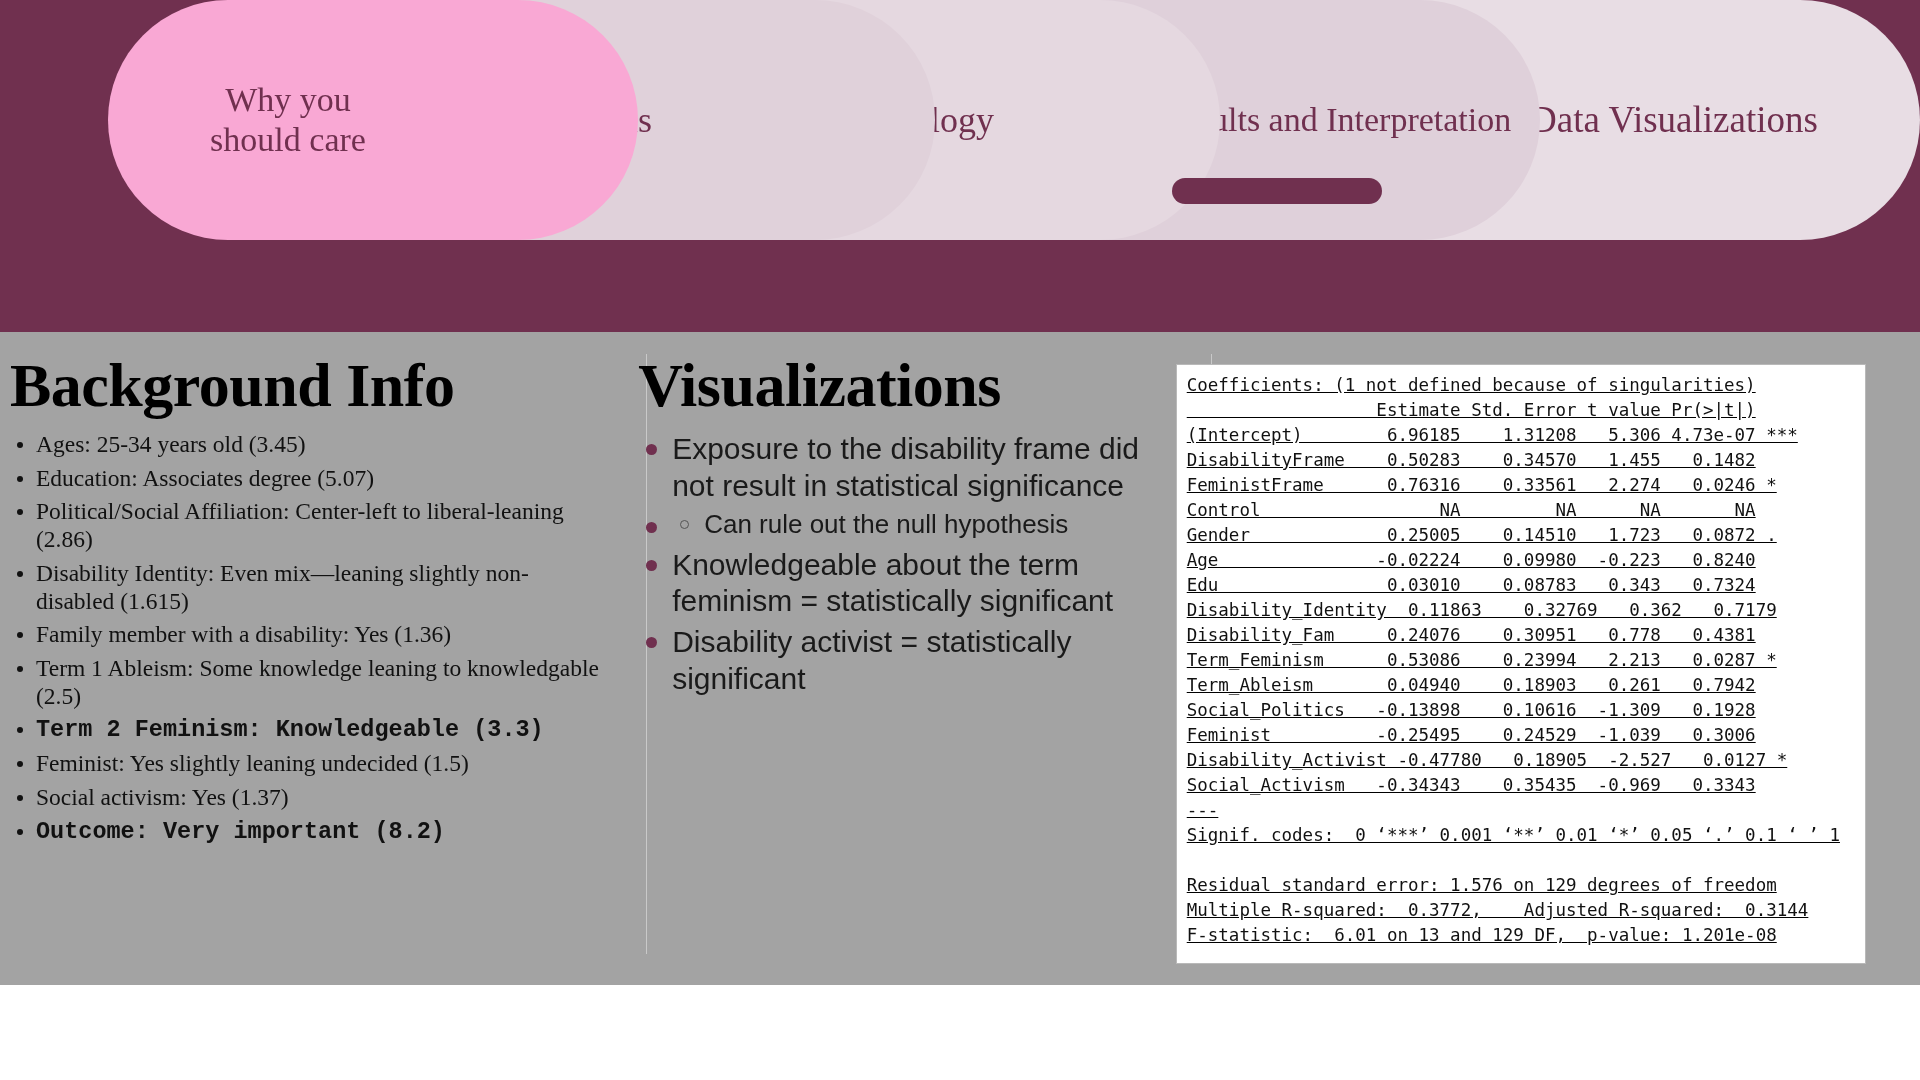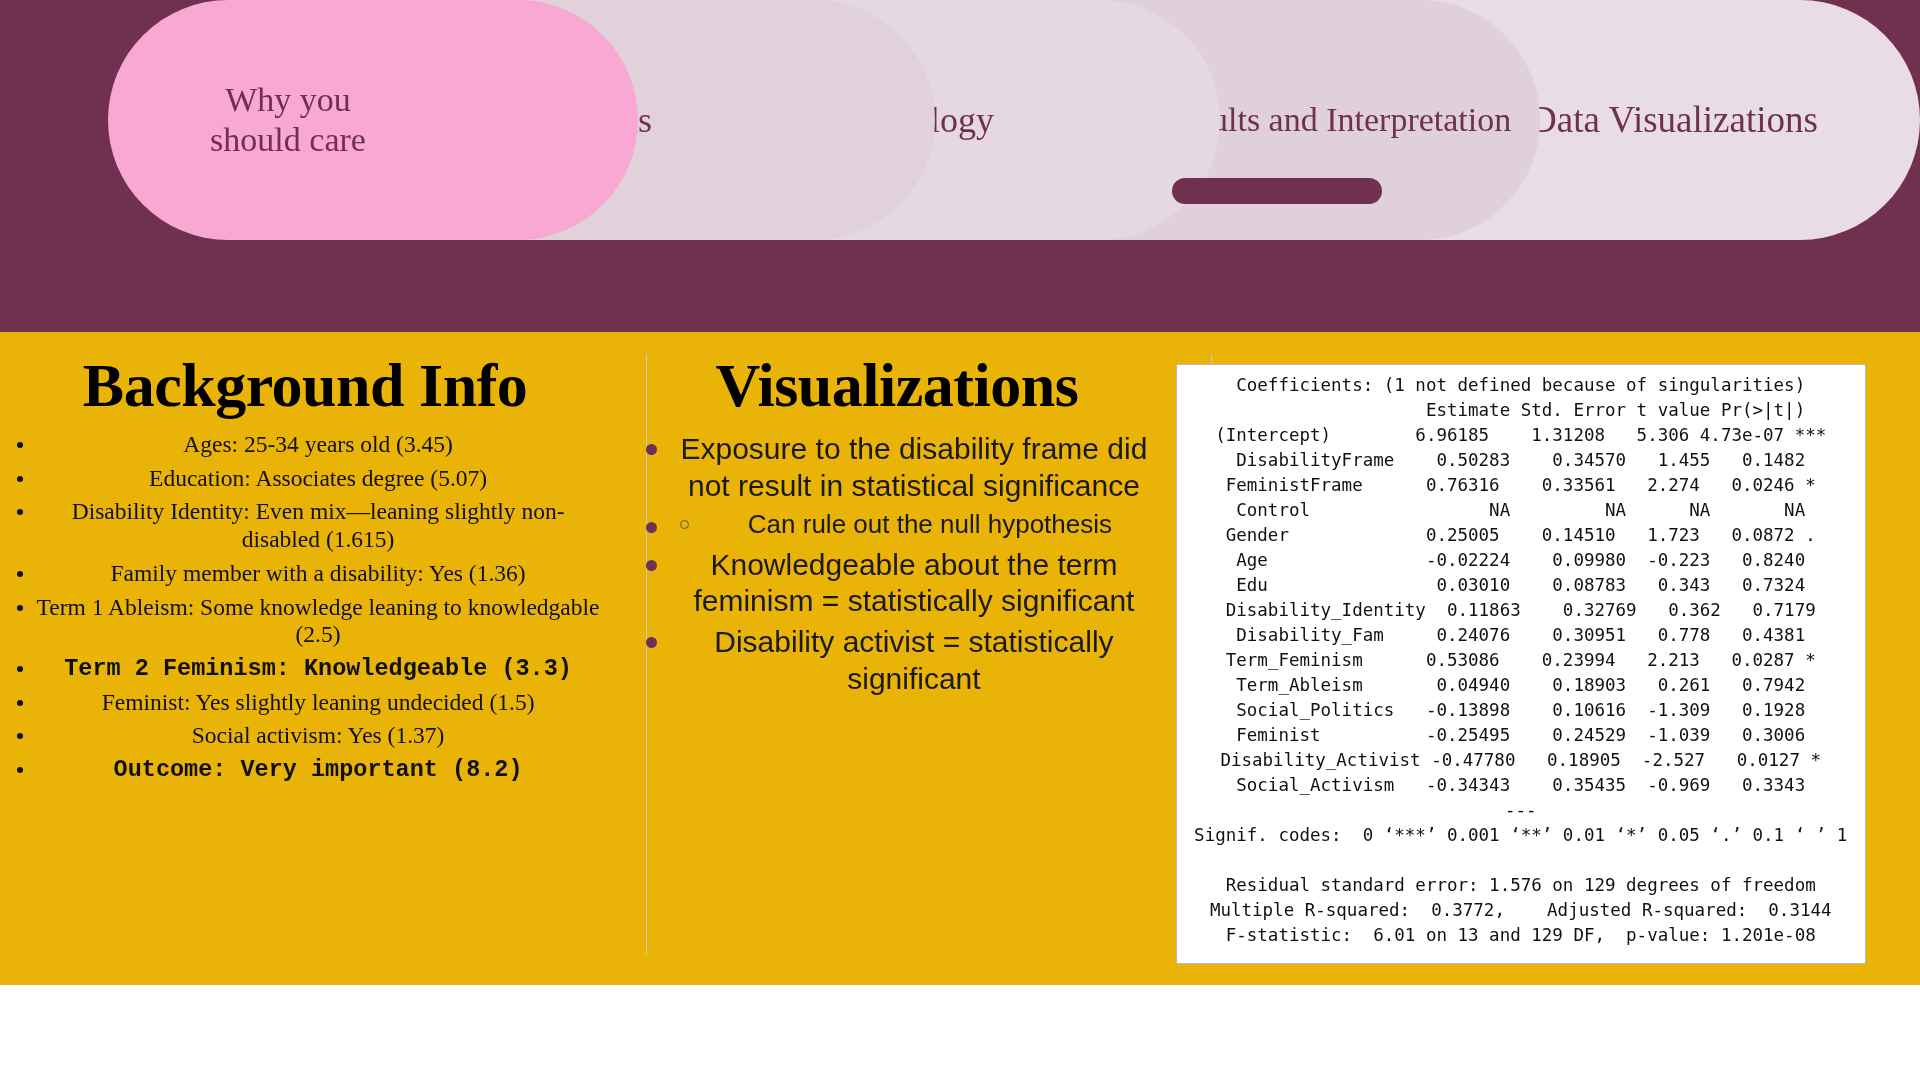--- a/index.html
+++ b/index.html
@@ -93,39 +93,39 @@
     height: 26px;
     border-radius: 13px;
     background: #70304f;
   }
 
   
   .content {
     position: relative;
     width: 1920px;
     height: 653px;
-    background: #eab308;
+    background: #a3a3a3;
     display: flex;
-    text-align: center;
   }
   .col {
     box-sizing: border-box;
     position: relative;
   }
   .col-left {
     width: 648px;
     padding: 18px 28px 0 10px;
   }
   .col-mid {
     width: 565px;
     padding: 18px 20px 0 10px;
   }
   .col-right {
     width: 769px;
     padding: 18px 10px 0 0;
+    text-decoration: underline;
   }
   .divider {
     position: absolute;
     top: 22px;
     width: 1px;
     height: 600px;
     background: #c9c9c9;
   }
   .divider-1 { left: 646px; }
   .divider-2 { left: 1211px; }
@@ -271,20 +271,21 @@
 <div class="content">
 
   <div class="divider divider-1"></div>
   <div class="divider divider-2"></div>
 
   <div class="col col-left">
     <h1 class="title">Background Info</h1>
     <ul class="bg-list">
       <li>Ages: 25-34 years old (3.45)</li>
       <li>Education: Associates degree (5.07)</li>
+      <li>Political/Social Affiliation: Center-left to liberal-leaning (2.86)</li>
       <li>Disability Identity: Even mix—leaning slightly non-disabled (1.615)</li>
       <li>Family member with a disability: Yes (1.36)</li>
       <li>Term 1 Ableism: Some knowledge leaning to knowledgable (2.5)</li>
       <li class="bold">Term 2 Feminism: Knowledgeable (3.3)</li>
       <li>Feminist: Yes slightly leaning undecided (1.5)</li>
       <li>Social activism: Yes (1.37)</li>
       <li class="bold">Outcome: Very important (8.2)</li>
     </ul>
   </div>
 

